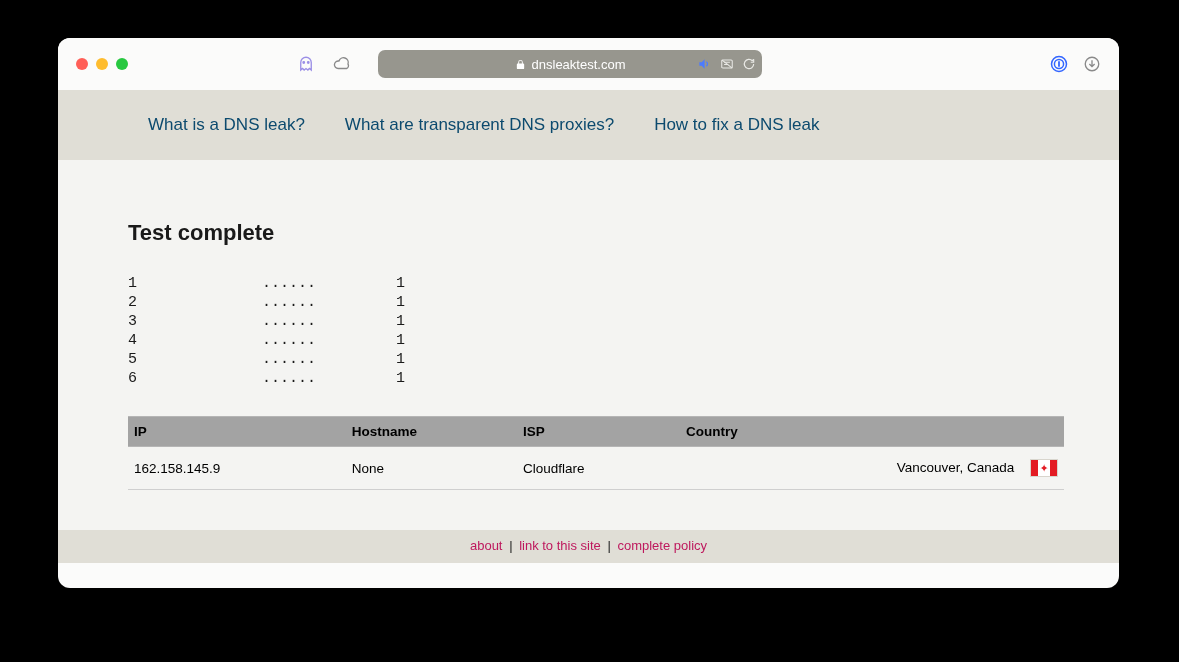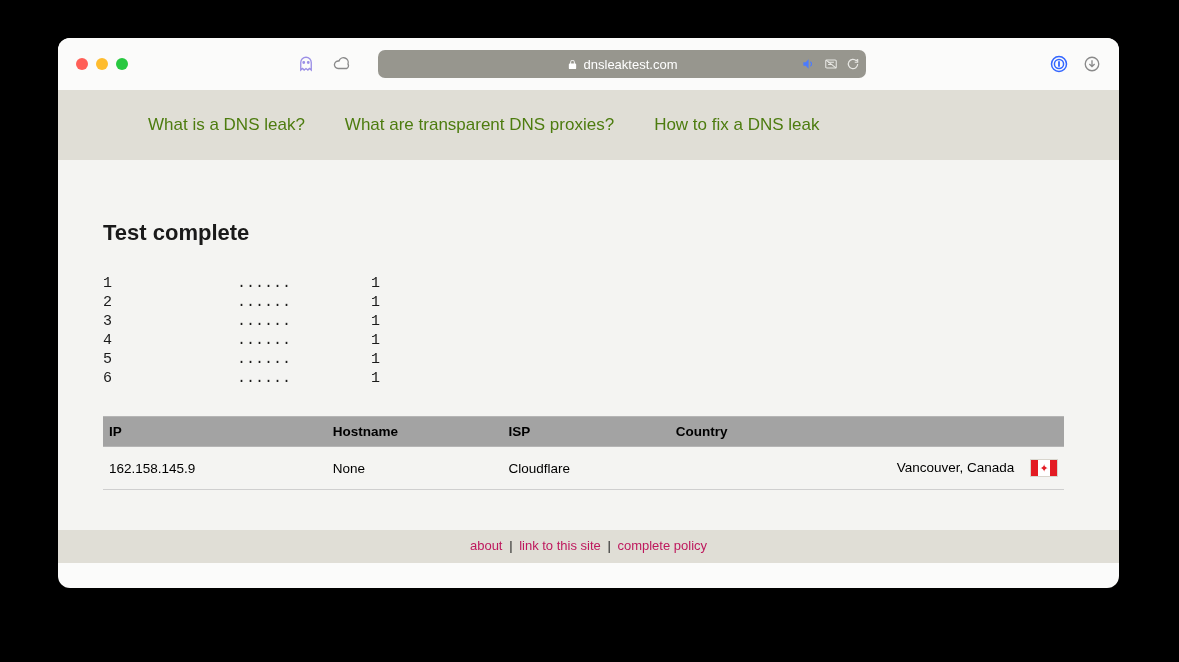--- a/index.html
+++ b/index.html
@@ -41,21 +41,21 @@
       position: absolute;
       left: 238px;
       display: flex;
       align-items: center;
       gap: 16px;
     }
     .toolbar-icon { width: 20px; height: 20px; display:flex; align-items:center; justify-content:center; color:#8a8a8a; }
     .urlbar {
       position: absolute;
       left: 320px;
-      width: 488px;
+      width: 384px;
       height: 28px;
       background: #97968e;
       border-radius: 7px;
       display: flex;
       align-items: center;
       justify-content: center;
       color: #fff;
       font-size: 13px;
       gap: 6px;
     }
@@ -92,24 +92,24 @@
     .logo {
       display: flex;
       align-items: center;
       gap: 8px;
       font-weight: 700;
       color: #1a1a1a;
       line-height: 1.05;
     }
     .logo-text { font-size: 18px; }
     .nav-links { display: flex; gap: 40px; margin-left: 30px; }
-    .nav-links a { color: #4d7c0f; text-decoration: none; font-size: 17px; }
+    .nav-links a { color: #0c4a6e; text-decoration: none; font-size: 17px; }
     .page-body {
       background: #f4f4f2;
-      padding: 60px 55px 40px 45px;
+      padding: 60px 55px 40px 70px;
     }
     .page-title { font-size: 22px; font-weight: 700; color: #1a1a1a; margin-bottom: 28px; }
     .pre-table {
       font-family: "Courier New", monospace;
       font-size: 15px;
       color: #1a1a1a;
       border-collapse: collapse;
     }
     .pre-table td { padding: 1px 0; }
     .pre-table td:nth-child(1){ width: 134px; }

